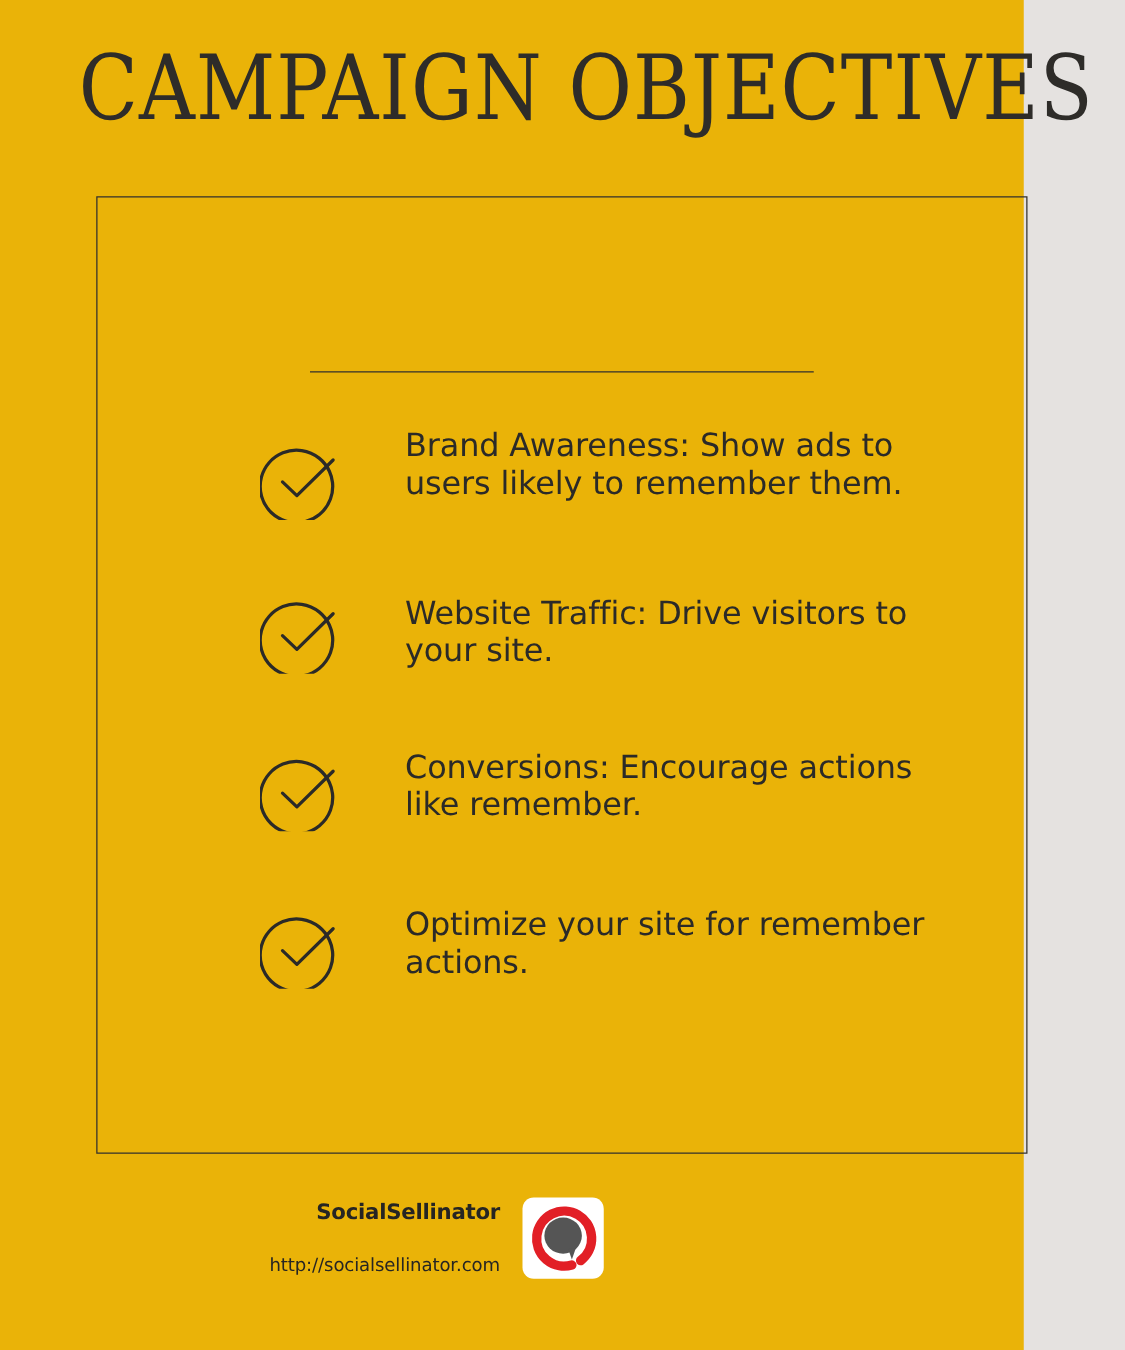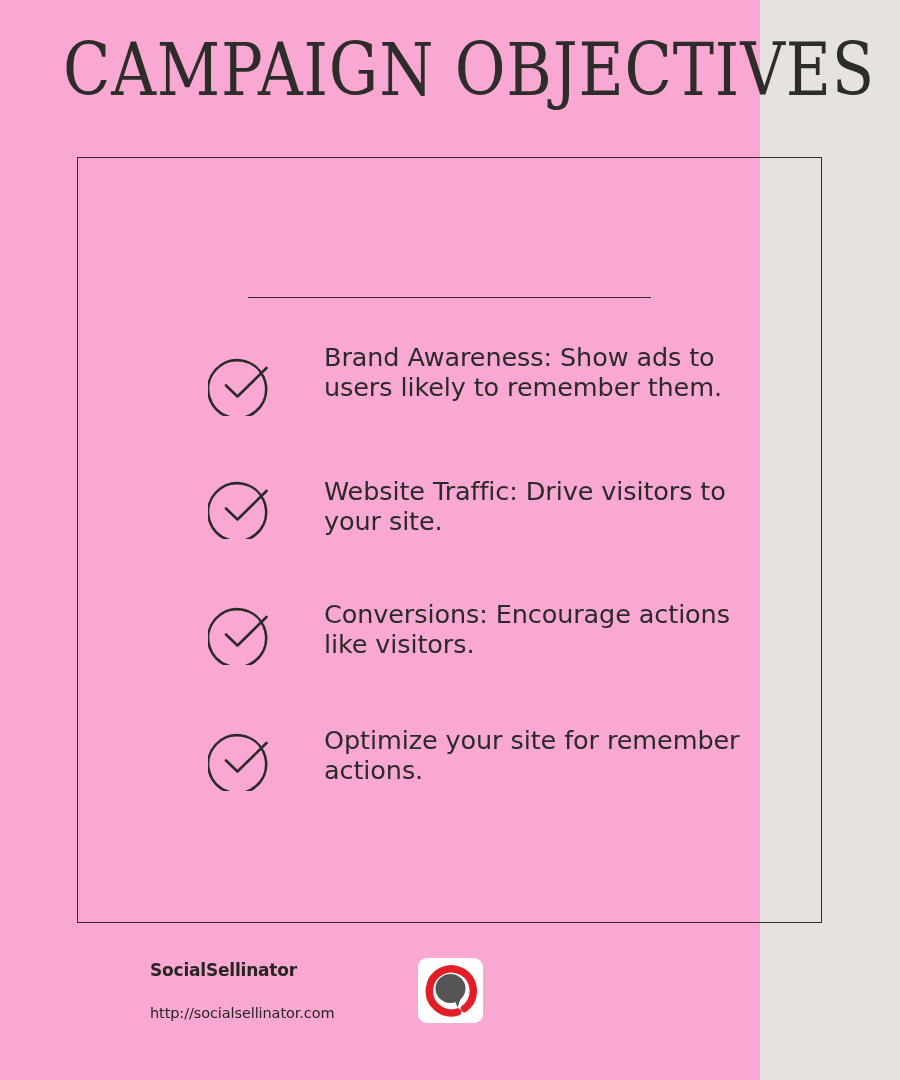--- a/index.html
+++ b/index.html
@@ -11,23 +11,23 @@
     height: 1080px;
     background: #e5e2e0;
     font-family: "Liberation Sans", sans-serif;
     overflow: hidden;
     position: relative;
   }
 
   .poster {
     position: absolute;
     left: 0; top: 0;
-    width: 760px;
+    width: 819px;
     height: 1080px;
-    background: #f9a8d4;
+    background: #eab308;
   }
 
   
   .title {
     position: absolute;
     left: 0;
     top: 28px;
     width: 900px;
     text-align: center;
     font-family: "DejaVu Serif", "Liberation Serif", serif;
@@ -112,20 +112,21 @@
     top: 955px;
     width: 900px;
     height: 80px;
   }
 
   .brand-block {
     position: absolute;
     left: 150px;
     top: 4px;
     width: 250px;
+    text-align: right;
   }
 
   .brand-name {
     font-family: "DejaVu Sans", "Liberation Sans", sans-serif;
     font-size: 17px;
     font-weight: 700;
     color: #262523;
     letter-spacing: -0.2px;
     line-height: 22px;
   }
@@ -178,21 +179,21 @@
         <path d="M18 35.5 L29.5 46.5 L58.5 18" fill="none" stroke="#2b2a28" stroke-width="2.6" stroke-linecap="round" stroke-linejoin="round"></path>
       </svg>
       <div class="item-text">Website Traffic: Drive visitors to your site.</div>
     </div>
 
     <div class="item i2">
       <svg class="check-icon" viewBox="0 0 66 66">
         <path d="M55.5 27 A29 29 0 1 0 58 36 A29 29 0 0 0 55.5 27" fill="none" stroke="#2b2a28" stroke-width="2.6" stroke-linecap="round"></path>
         <path d="M18 35.5 L29.5 46.5 L58.5 18" fill="none" stroke="#2b2a28" stroke-width="2.6" stroke-linecap="round" stroke-linejoin="round"></path>
       </svg>
-      <div class="item-text">Conversions: Encourage actions like visitors.</div>
+      <div class="item-text">Conversions: Encourage actions like remember.</div>
     </div>
 
     <div class="item i3">
       <svg class="check-icon" viewBox="0 0 66 66">
         <path d="M55.5 27 A29 29 0 1 0 58 36 A29 29 0 0 0 55.5 27" fill="none" stroke="#2b2a28" stroke-width="2.6" stroke-linecap="round"></path>
         <path d="M18 35.5 L29.5 46.5 L58.5 18" fill="none" stroke="#2b2a28" stroke-width="2.6" stroke-linecap="round" stroke-linejoin="round"></path>
       </svg>
       <div class="item-text">Optimize your site for remember actions.</div>
     </div>
 

